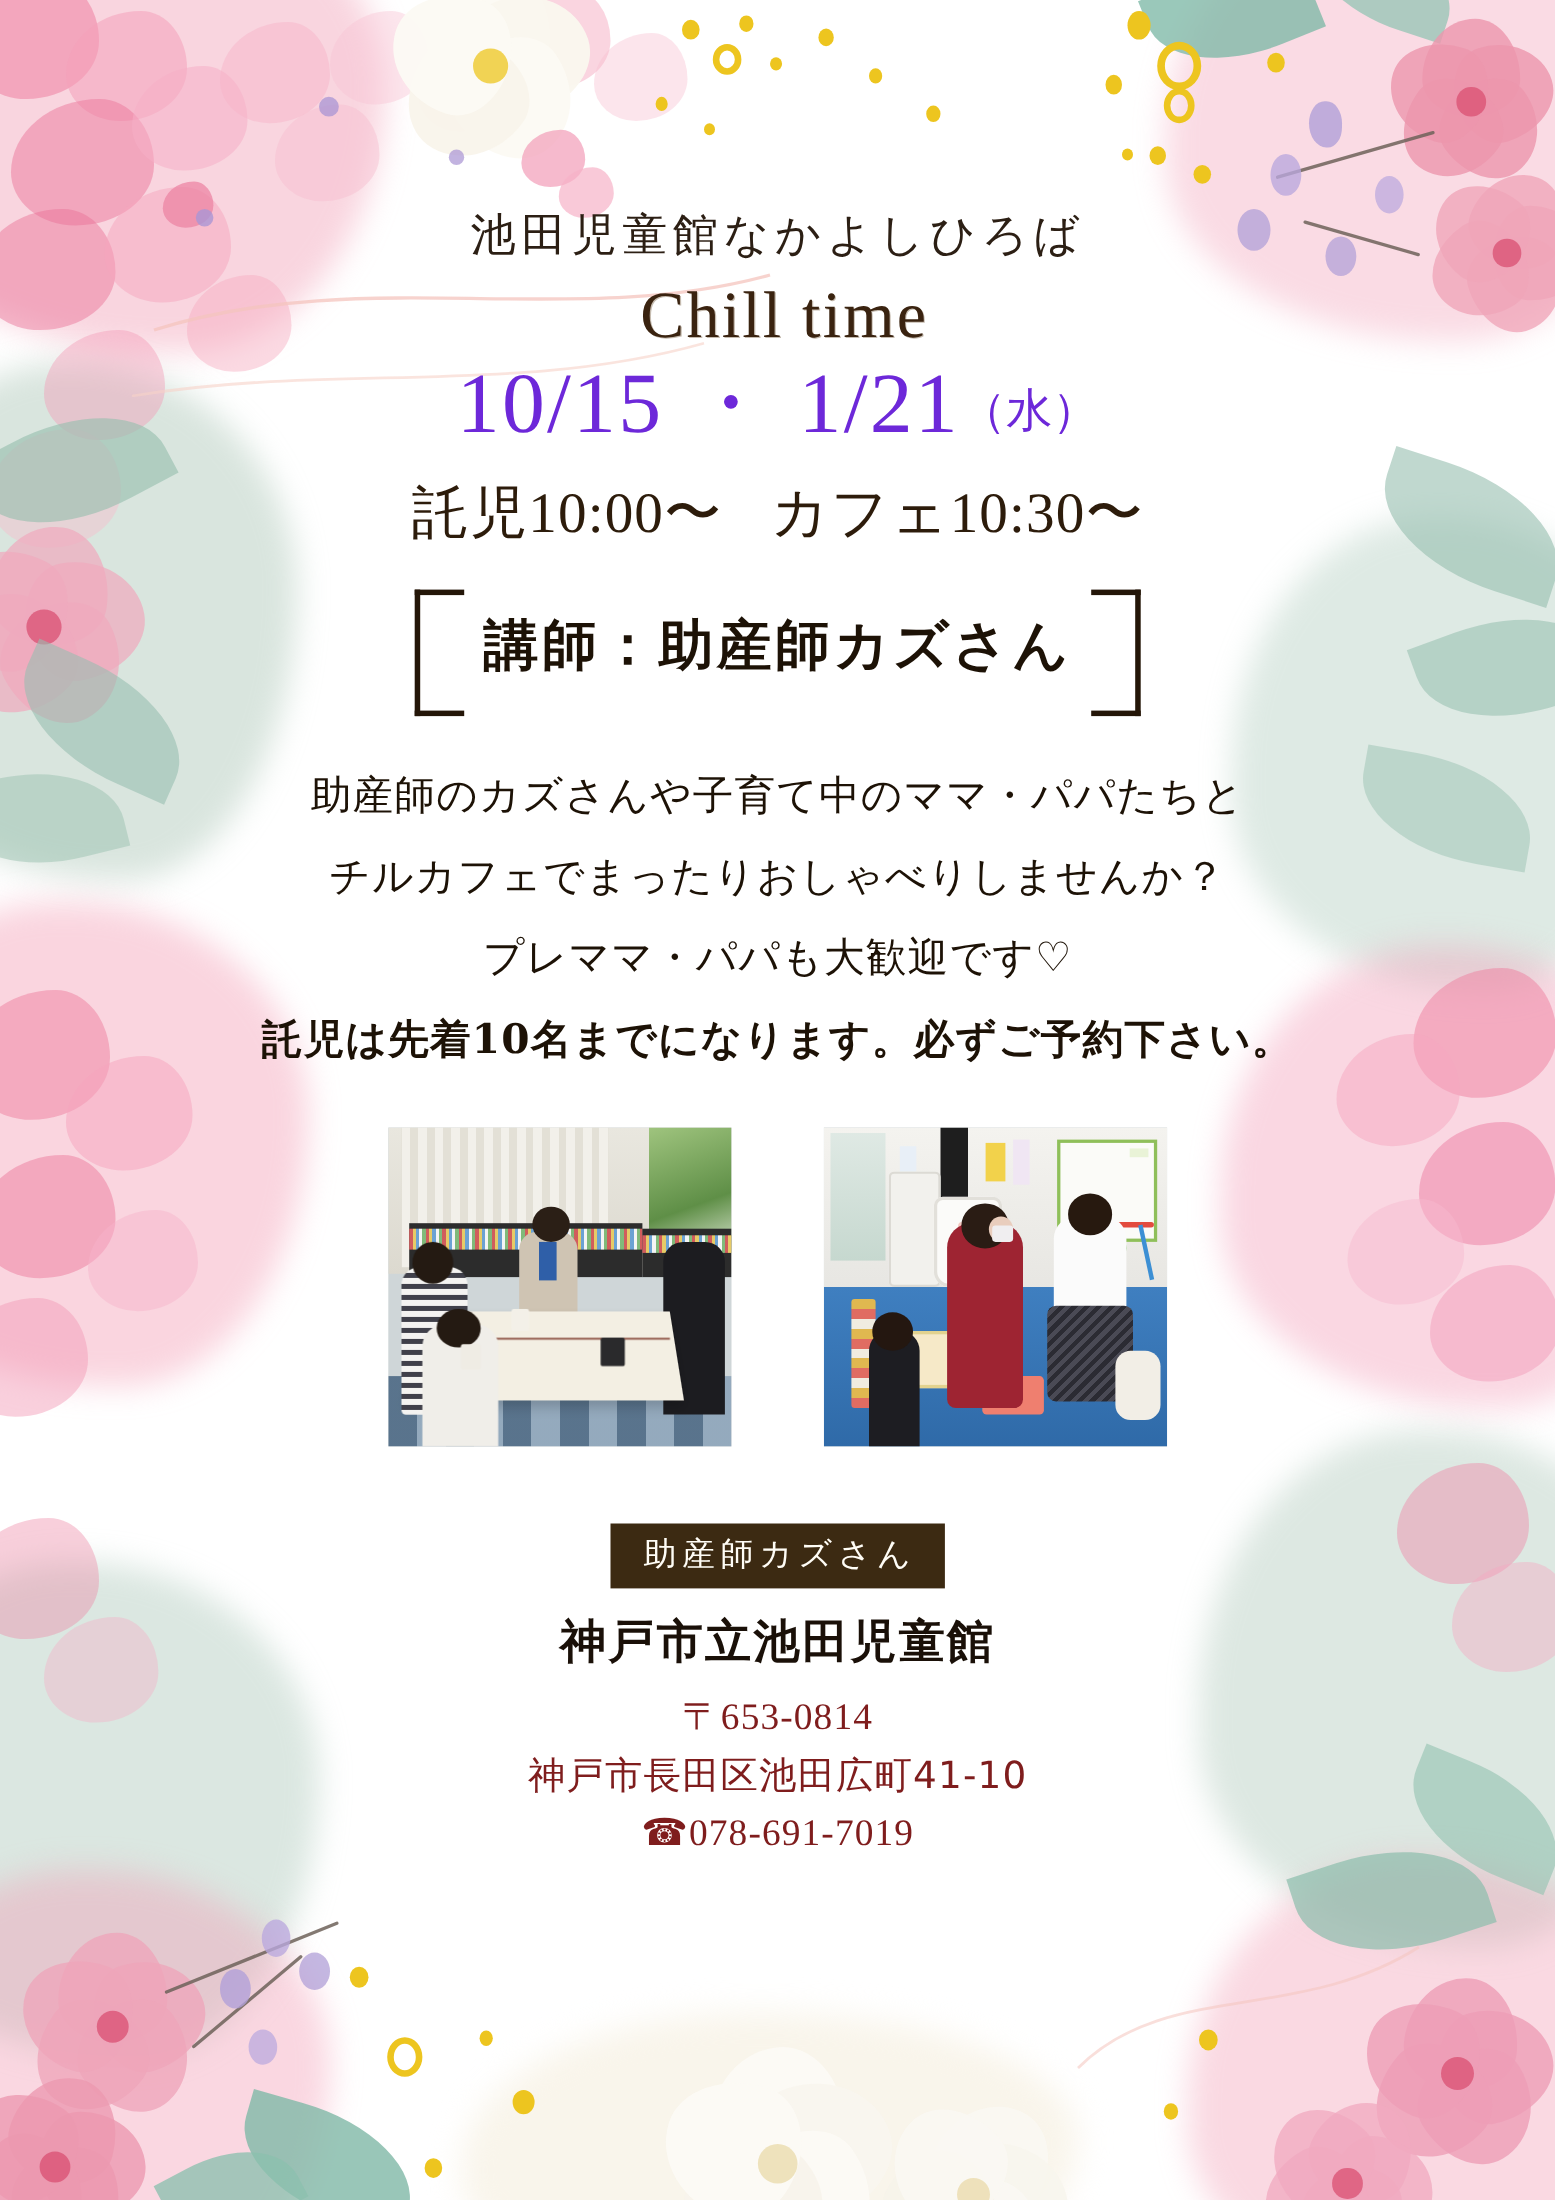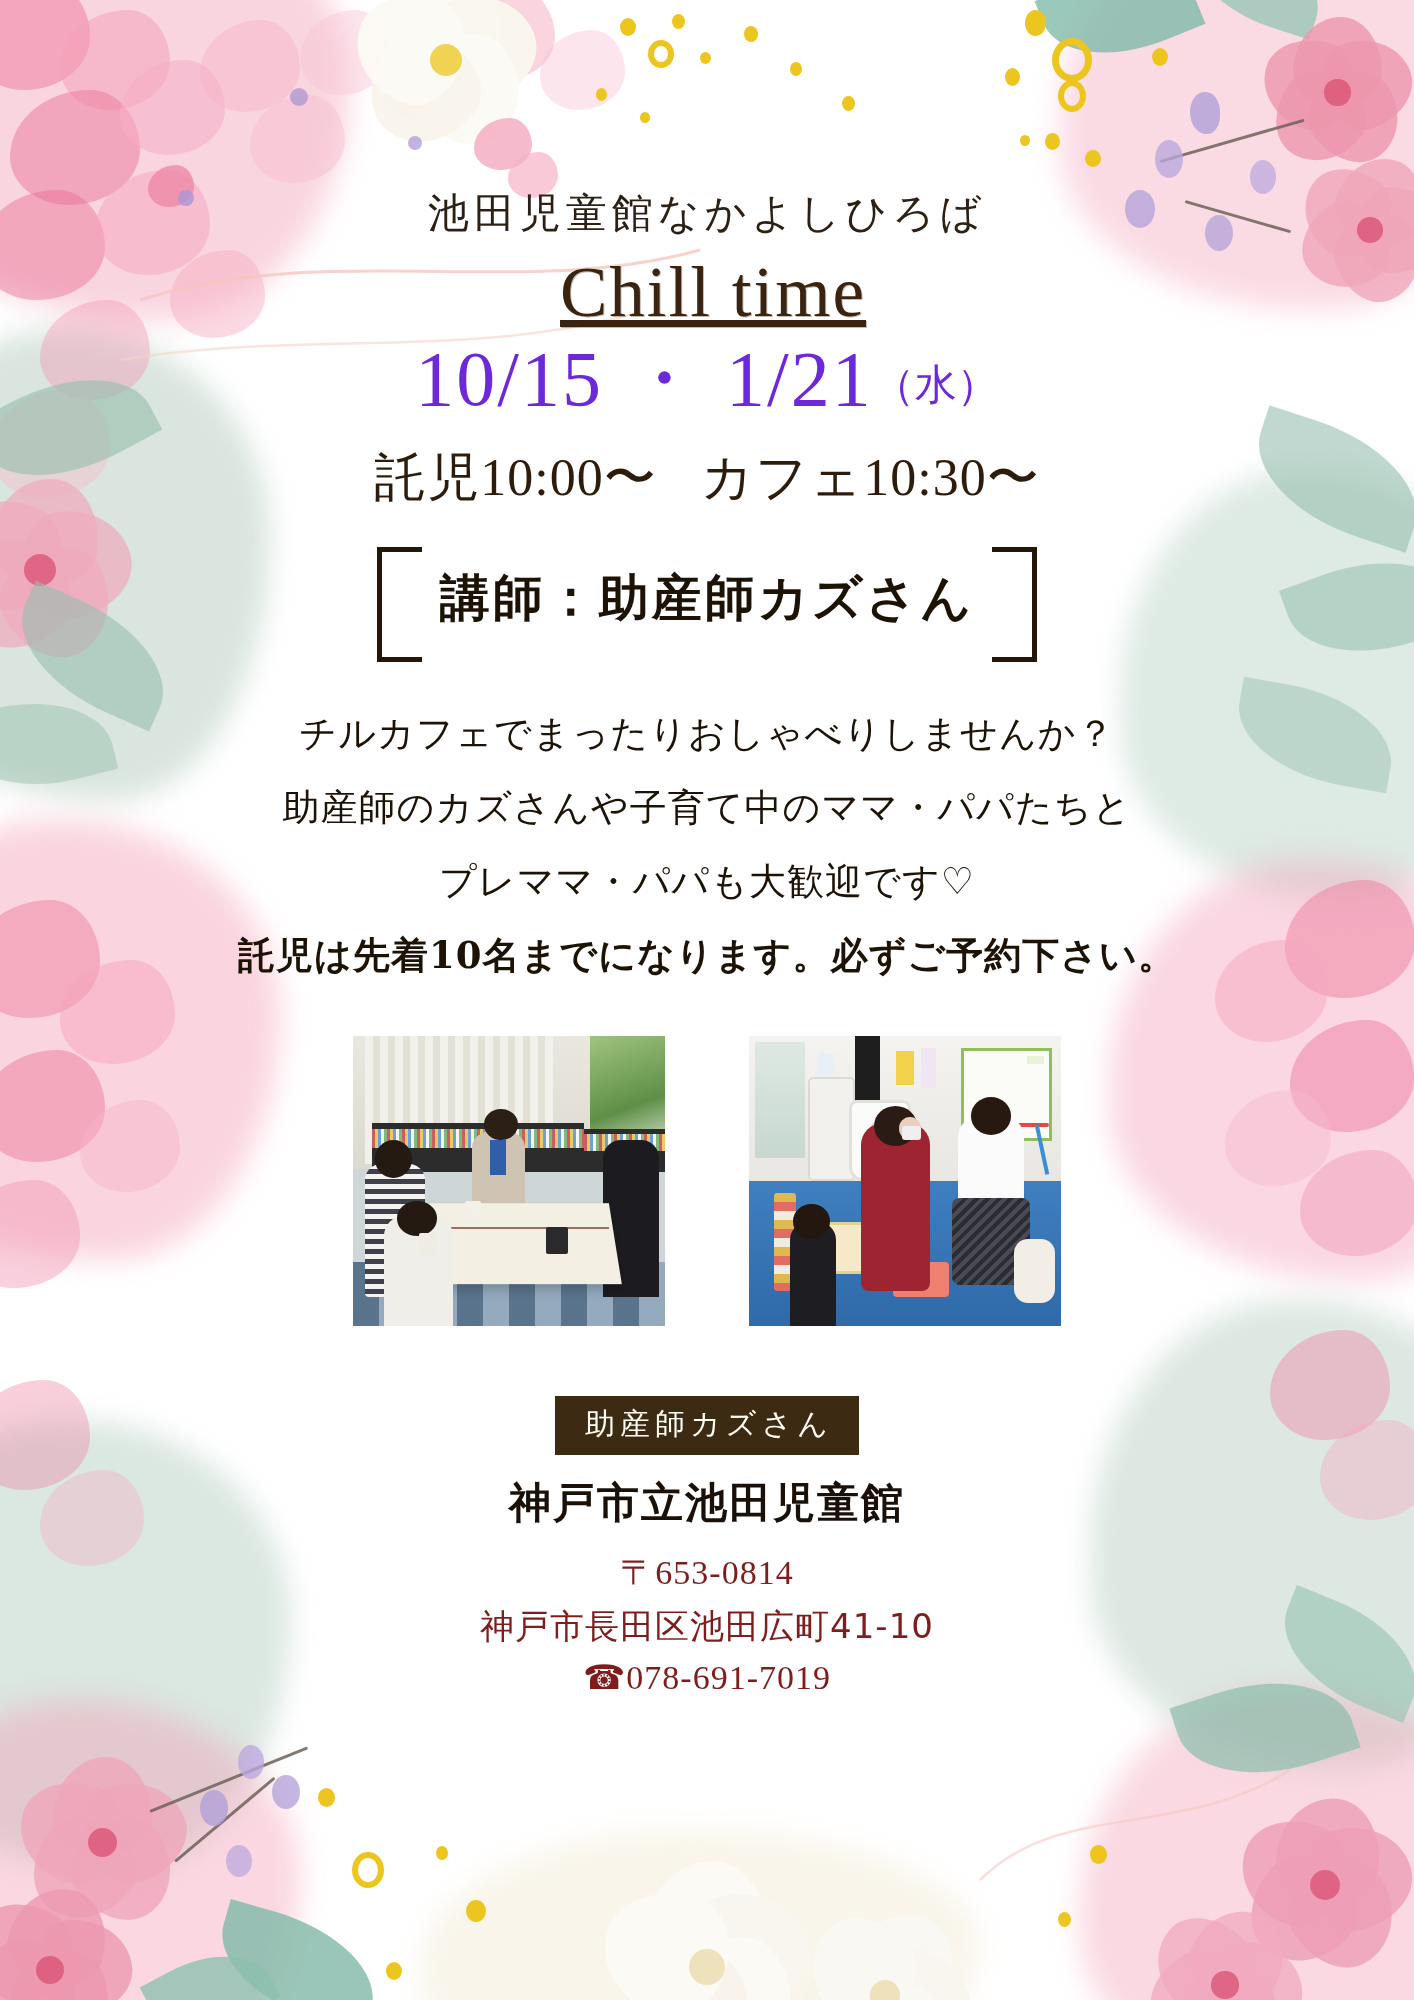--- a/index.html
+++ b/index.html
@@ -92,28 +92,27 @@
     padding-top: 186px;
     font-size: 41px;
     letter-spacing: 5px;
     color: #2c1f14;
     font-family: "Liberation Serif", "DejaVu Serif", serif;
     font-weight: 400;
   }
 
   .maintitle {
     margin: 14px 0 0 12px;
-    font-size: 71px;
+    font-size: 60px;
     line-height: 1.05;
     letter-spacing: 2px;
     color: #3a2310;
     font-family: "Liberation Serif", "DejaVu Serif", serif;
     font-weight: 400;
     text-shadow: 1px 1px 0 rgba(90,60,25,.35);
-    text-decoration: underline;
   }
 
   .dates {
     margin: 6px 0 0 0;
     font-size: 78px;
     line-height: 1.1;
     color: #6d28d9;
     font-family: "Liberation Serif", "DejaVu Serif", serif;
     letter-spacing: 2px;
   }
@@ -487,22 +486,22 @@
 
     <div class="times">
       <span>託児10:00〜</span><span class="gap"></span><span>カフェ10:30〜</span>
     </div>
 
     <div class="speaker-wrap">
       <div class="speaker">講師：助産師カズさん</div>
     </div>
 
     <div class="body-text">
+      <p>助産師のカズさんや子育て中のママ・パパたちと</p>
       <p>チルカフェでまったりおしゃべりしませんか？</p>
-      <p>助産師のカズさんや子育て中のママ・パパたちと</p>
       <p>プレママ・パパも大歓迎です♡</p>
       <p class="strong">託児は先着10名までになります。必ずご予約下さい。</p>
     </div>
 
     <div class="photos">
 
       <div class="photo">
         <div class="p1-wall"></div>
         <div class="p1-curtain"></div>
         <div class="p1-window"></div>

